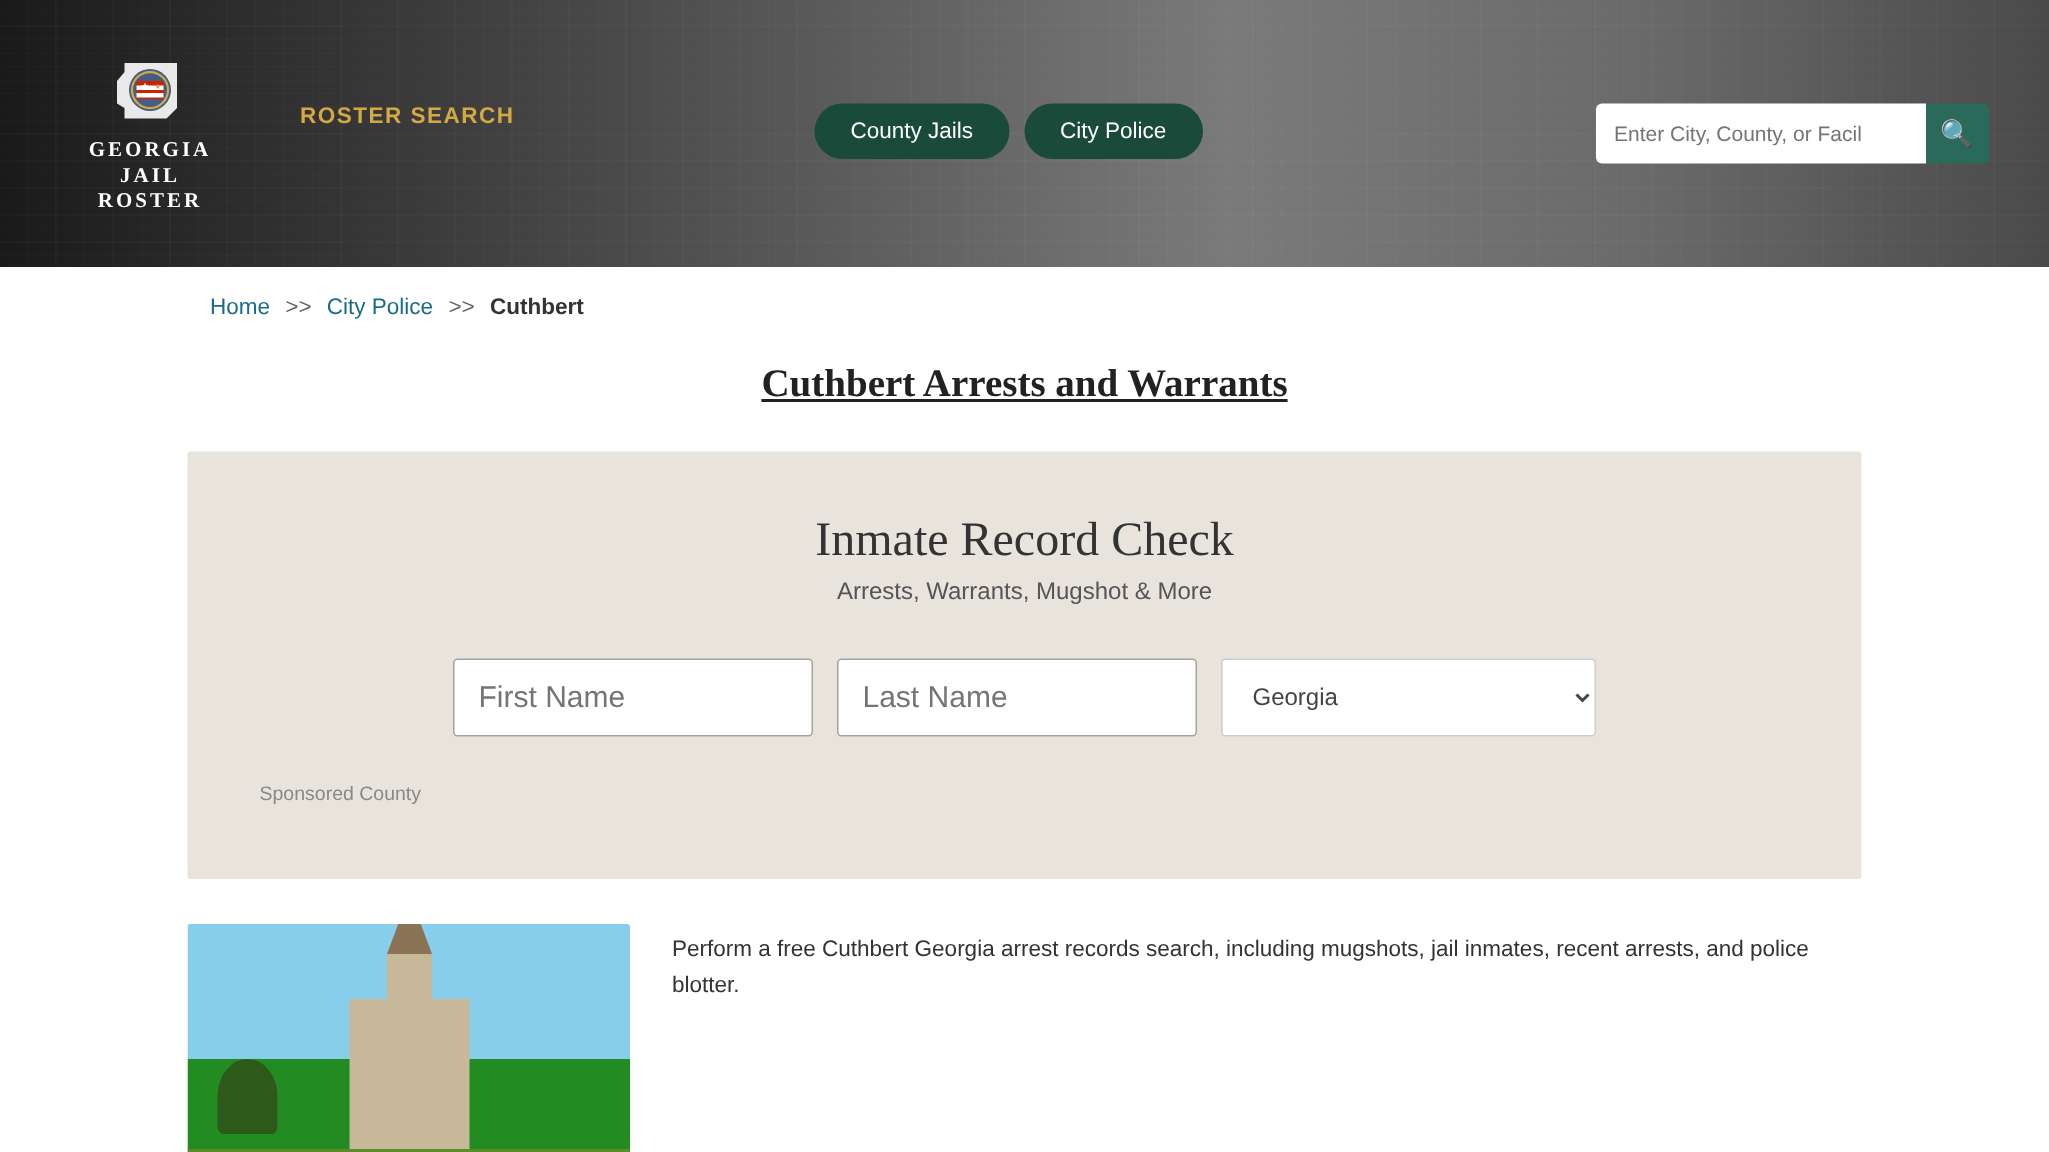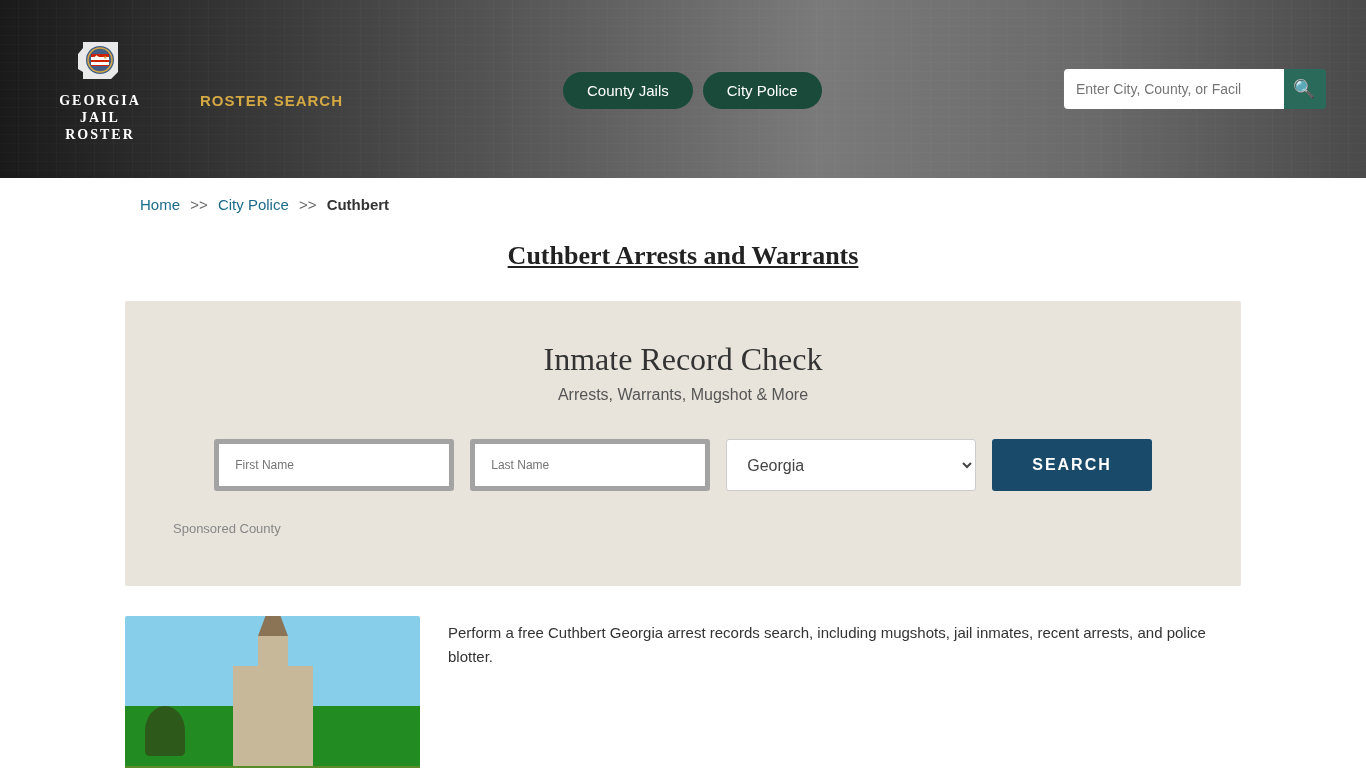--- a/index.html
+++ b/index.html
@@ -66,22 +66,21 @@
     .logo-title-roster {
       font-size: 14px;
       font-weight: bold;
       letter-spacing: 2px;
       color: #fff;
       line-height: 1.2;
     }
     .nav-area {
       flex: 1;
       display: flex;
-      align-items: flex-end;
-      gap: 20px;
+      align-items: flex-start;
     }
     .roster-search-link {
       color: #d4a843;
       font-size: 15px;
       font-weight: bold;
       letter-spacing: 1px;
       text-decoration: none;
       font-family: Arial, sans-serif;
       cursor: pointer;
     }
@@ -186,23 +185,23 @@
     }
     .inmate-form {
       display: flex;
       gap: 16px;
       align-items: center;
       justify-content: center;
     }
     .inmate-input {
       height: 52px;
       padding: 0 16px;
-      border: 5px solid #a3a3a3;
+      border: 1px solid #a3a3a3;
       border-radius: 3px;
-      font-size: 12px;
+      font-size: 20px;
       font-family: Arial, sans-serif;
       color: #888;
       width: 240px;
       background: #fff;
       outline: none;
     }
     .inmate-select {
       height: 52px;
       padding: 0 16px;
       border: 1px solid #ccc;
@@ -374,21 +373,20 @@
 
   <div class="inmate-form">
     <input class="inmate-input" type="text" placeholder="First Name" style="">
     <input class="inmate-input" type="text" placeholder="Last Name" style="">
     <select class="inmate-select">
       <option>Georgia</option>
       <option>Alabama</option>
       <option>Florida</option>
       <option>Tennessee</option>
     </select>
-    <button class="inmate-search-btn">SEARCH</button>
   </div>
 
   <div class="sponsored-results">
     <span>Sponsored County</span>
   </div>
 </section>
 
 <div class="bottom-section">
   <div class="bottom-image">
     <div class="building-illustration">

